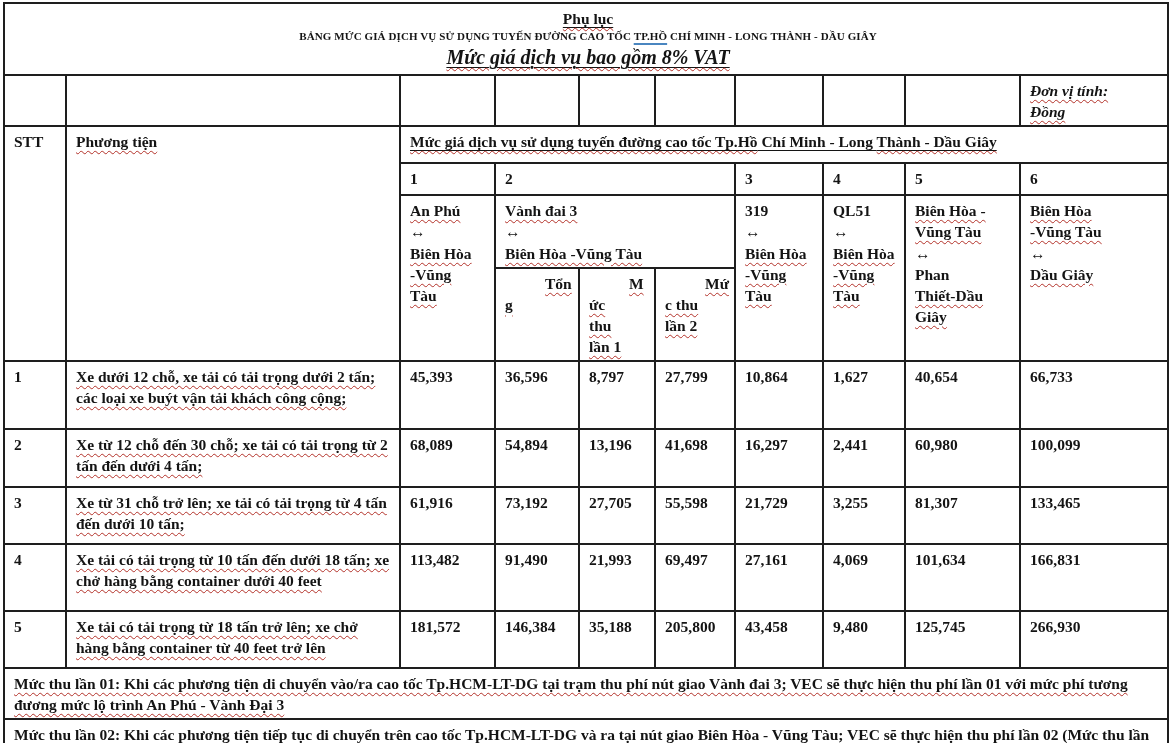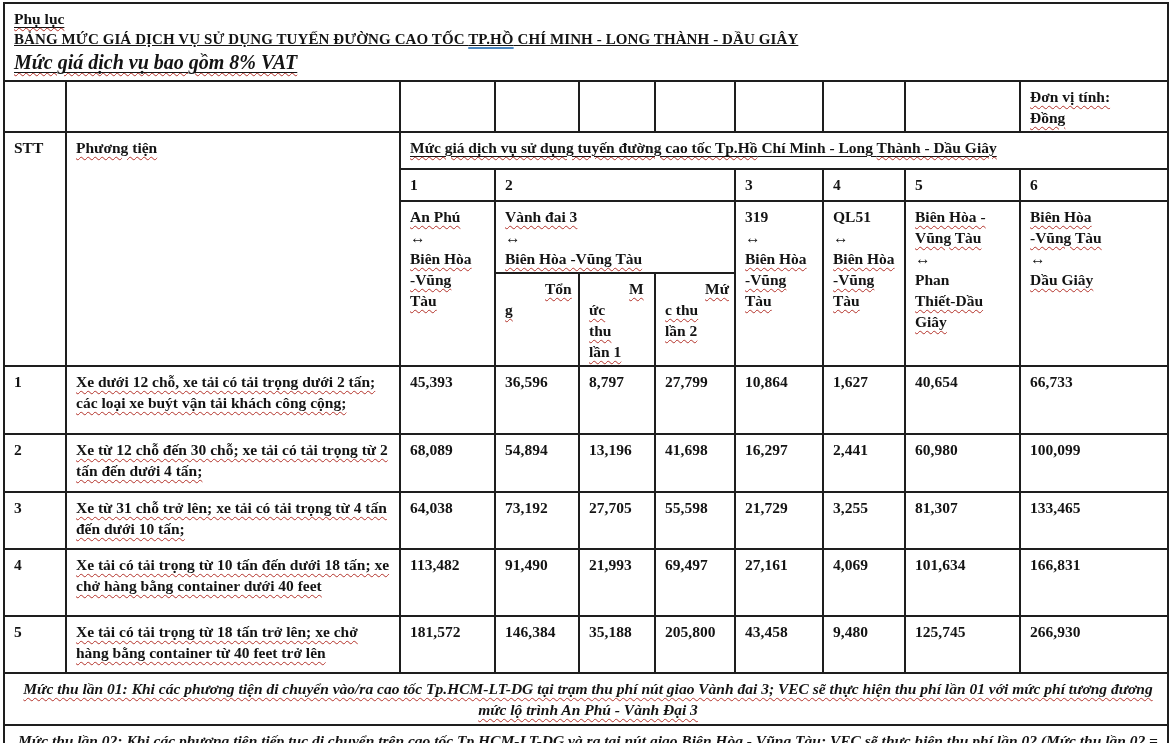--- a/index.html
+++ b/index.html
@@ -33,28 +33,28 @@
     text-decoration-thickness:1px;
     text-underline-offset:3px;
   }
   .bluelink {
     text-decoration-line:underline;
     text-decoration-color:#4a86c0;
     text-decoration-thickness:2px;
     text-underline-offset:3px;
   }
 
-  .title-cell { text-align:left; padding:3px 4px 2px 4px; }
+  .title-cell { text-align:center; padding:3px 4px 2px 4px; }
   .appendix-line { font-size:15.5px; }
-  .main-title-line { font-size:15px; letter-spacing:.1px;text-decoration:underline; }
+  .main-title-line { font-size:11px; letter-spacing:.1px; }
   .vat-line { font-size:20px; font-style:italic; }
 
   .pre { white-space:pre-line;margin-left:40px; }
-  .note-cell { font-weight:normal; font-style:italic; padding:4px 10px 4px 10px; font-size:15.5px; line-height:1.4;text-align:center; }
-  .unit-cell { padding-left:11px; }
+  .note-cell { font-weight:normal; padding:4px 10px 4px 10px; font-size:15.5px; line-height:1.4; }
+  .unit-cell { padding-left:11px;font-style:italic; }
   .veh-cell { padding-left:12px; padding-right:10px; }
   .num-cell { padding-left:10px; }
   .routes div { min-height:1em; }
 </style>
 </head>
 <body>
 
 <div class="page">
 <table class="doc">
   <colgroup>
@@ -186,21 +186,21 @@
     <td class="num-cell">41,698</td>
     <td class="num-cell">16,297</td>
     <td class="num-cell">2,441</td>
     <td class="num-cell">60,980</td>
     <td class="num-cell">100,099</td>
   </tr>
 
   <tr style="height:57px">
     <td>3</td>
     <td class="veh-cell"><span class="sq">Xe từ 31 chỗ trở lên; xe tải có tải trọng từ 4 tấn đến dưới 10 tấn;</span></td>
-    <td class="num-cell">64,038</td>
+    <td class="num-cell">61,916</td>
     <td class="num-cell">73,192</td>
     <td class="num-cell">27,705</td>
     <td class="num-cell">55,598</td>
     <td class="num-cell">21,729</td>
     <td class="num-cell">3,255</td>
     <td class="num-cell">81,307</td>
     <td class="num-cell">133,465</td>
   </tr>
 
   <tr style="height:67px">

